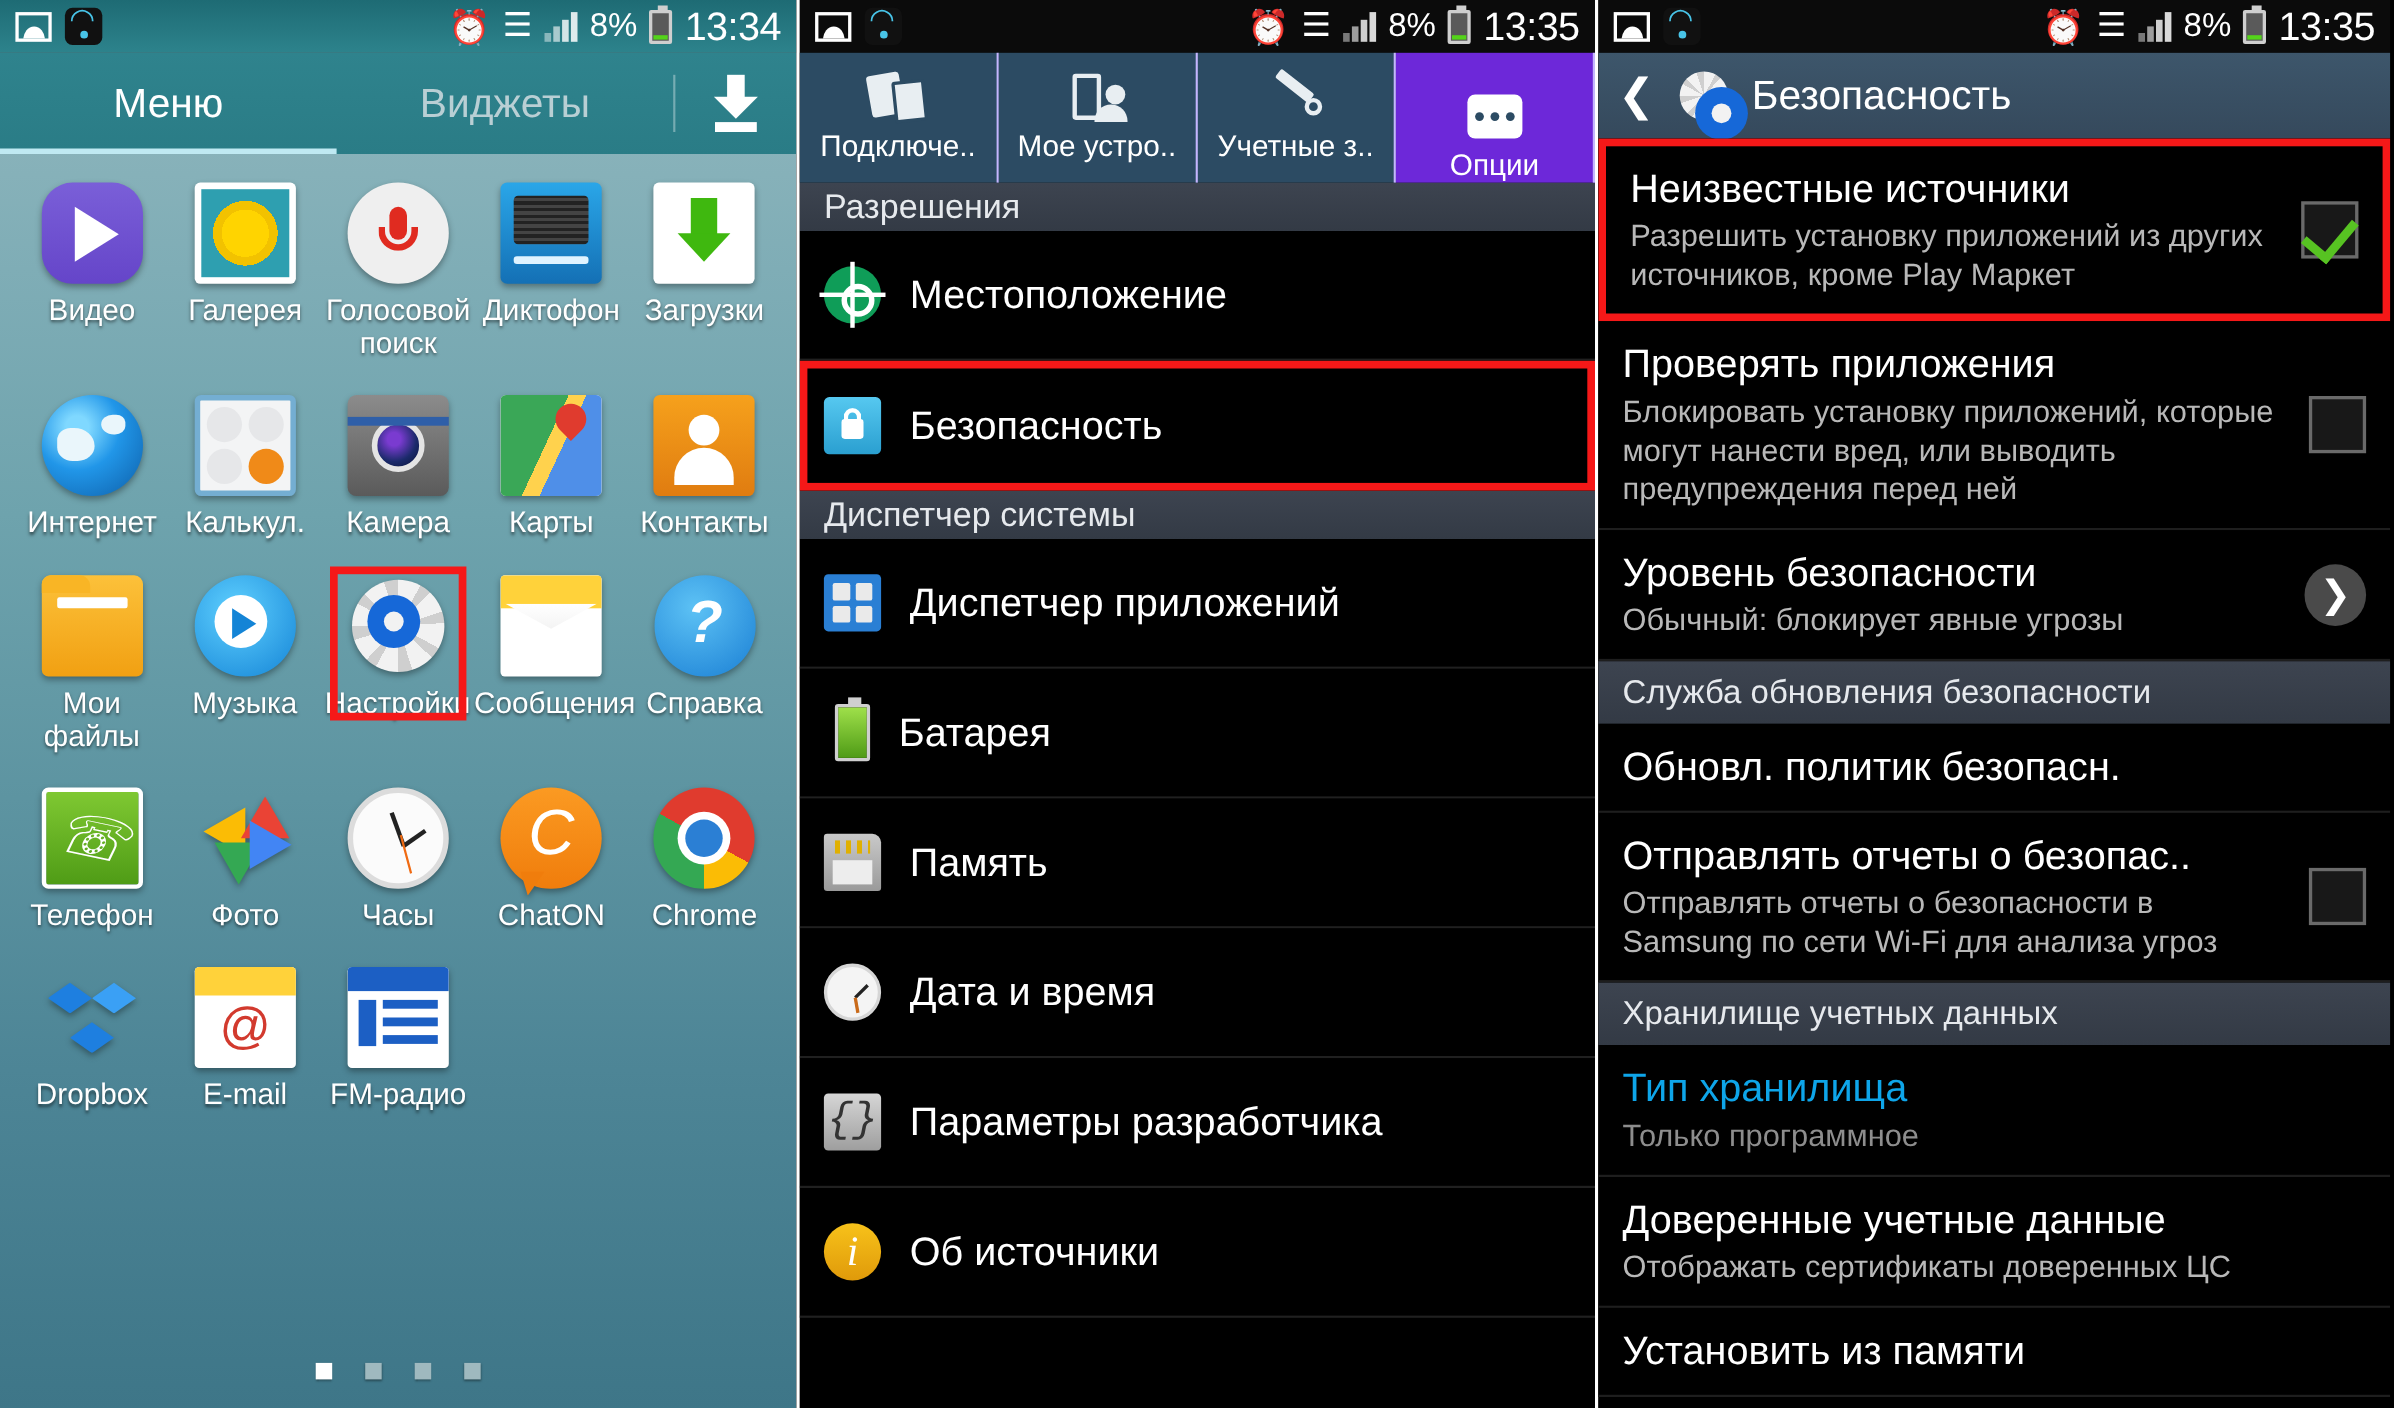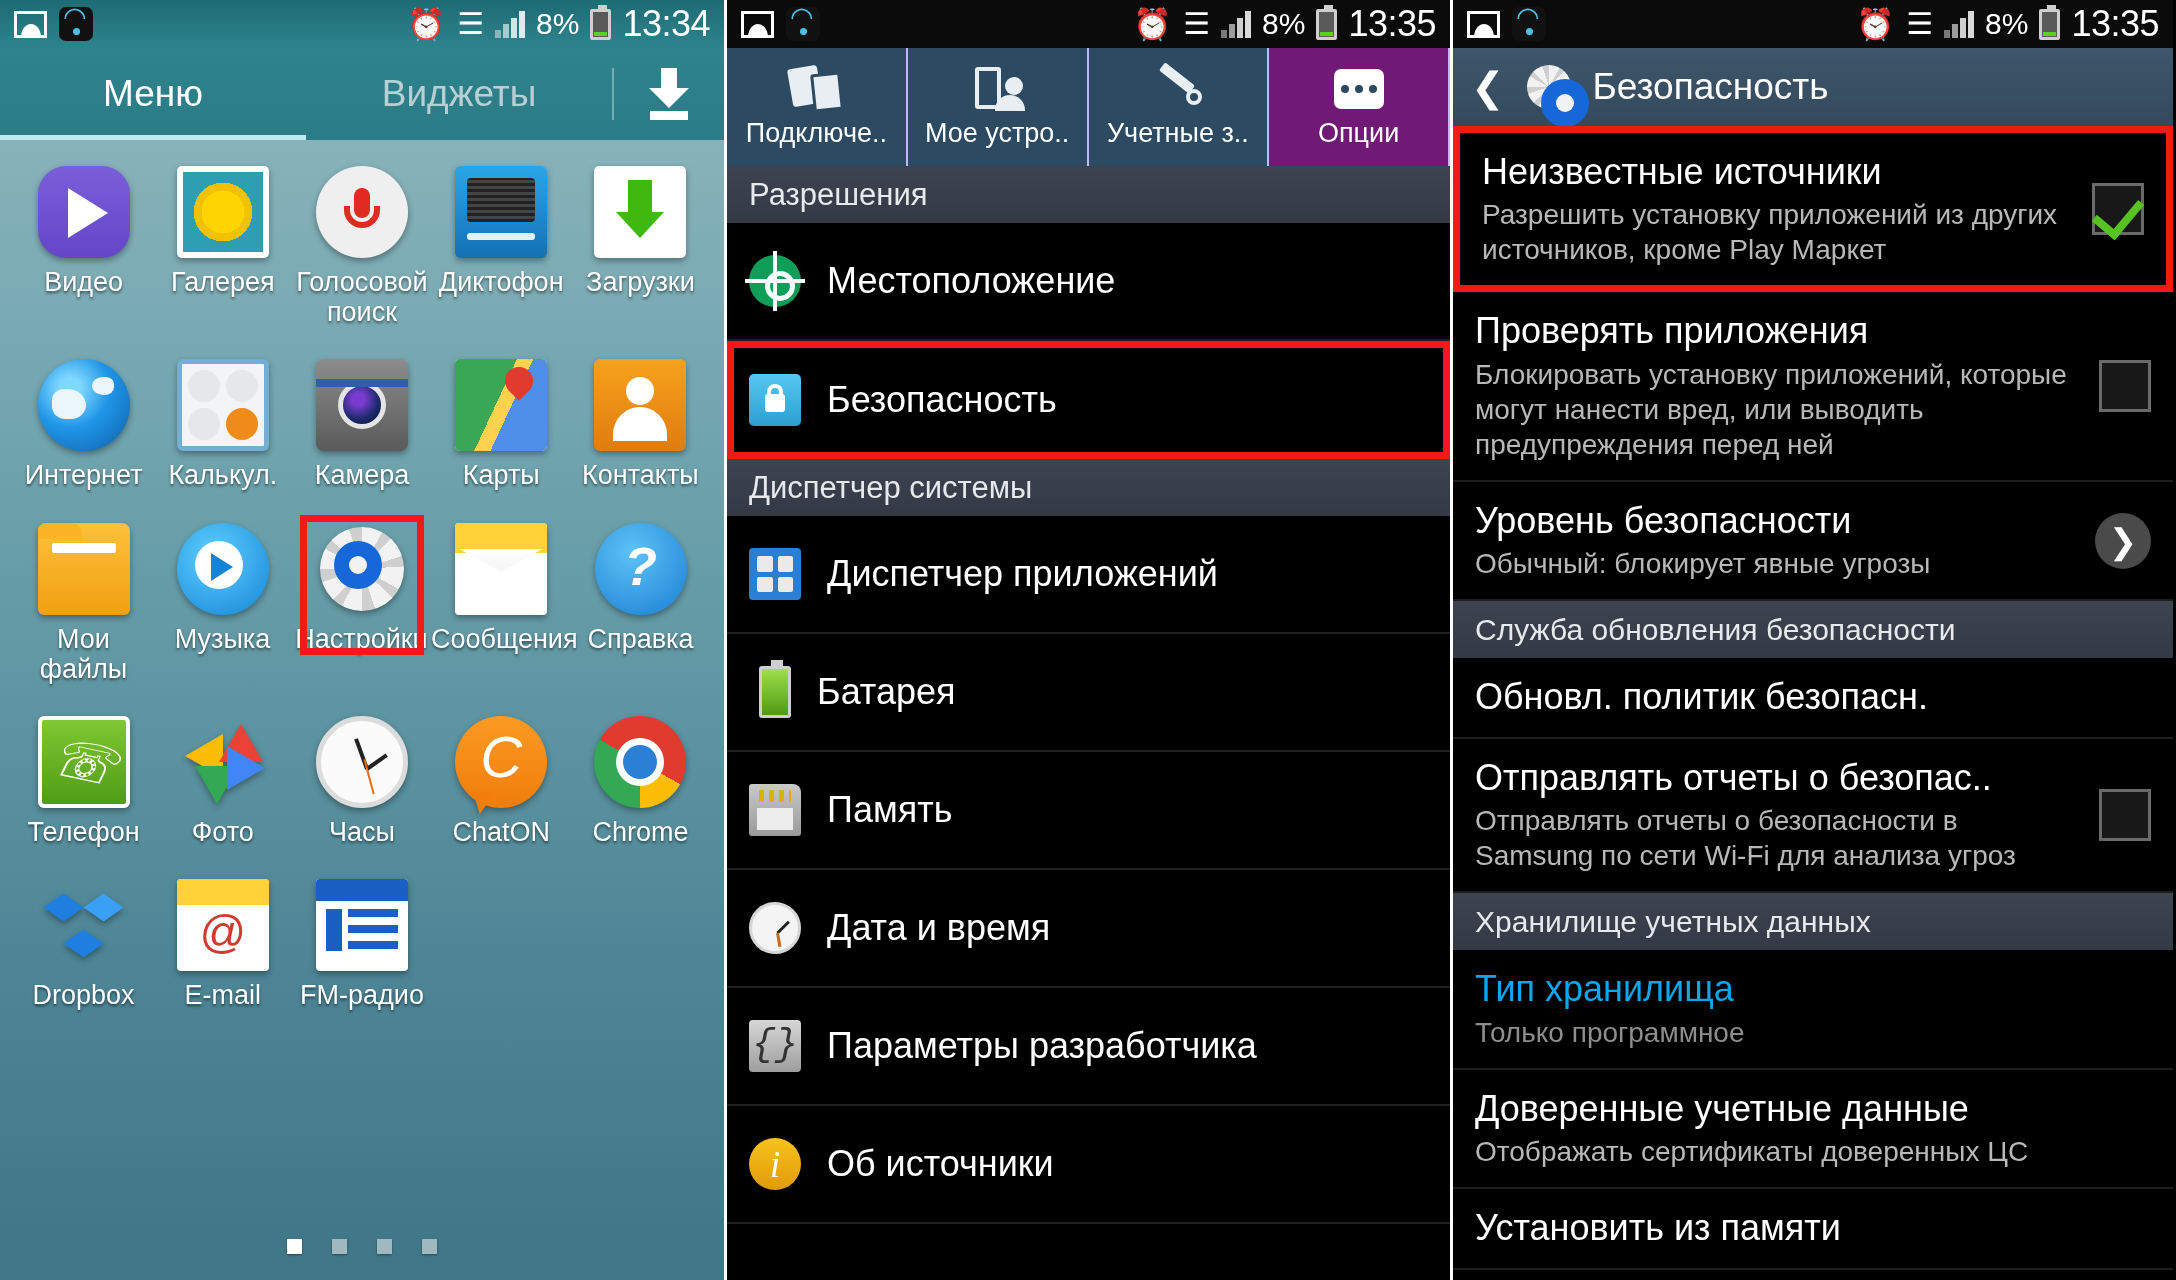--- a/index.html
+++ b/index.html
@@ -195,21 +195,21 @@
   .dots { position:absolute; left:0; right:0; bottom:26px; display:flex;
     justify-content:center; gap:30px; }
   .dots span { width:15px; height:15px; background:#9fb9bf; box-shadow:0 1px 2px rgba(0,0,0,.4); }
   .dots span.on { background:#fff; }
 
   
   .p2-body { position:absolute; inset:48px 0 0 0; background:#000; }
   .tabbar { height:118px; display:flex; background:#1a1a1a; }
   .stab { flex:1; display:flex; flex-direction:column; align-items:center; justify-content:center;
     background:#2c4b63; border-right:2px solid #c4b5fd; gap:6px; position:relative; }
-  .stab.active { background:#701a75; }
+  .stab.active { background:#6d28d9;justify-content:flex-end; }
   .stab .ti { height:46px; display:flex; align-items:center; justify-content:center; }
   .stab .tl { font-size:27px; color:#fff; white-space:nowrap; }
   .t-conn { position:relative; width:52px; height:44px; }
   .t-conn .c1 { position:absolute; left:0; top:0; width:30px; height:38px; background:#e8eef2;
     transform:rotate(-10deg); border-radius:3px; }
   .t-conn .c2 { position:absolute; right:0; bottom:0; width:30px; height:38px; background:#e8eef2;
     transform:rotate(-6deg); border-radius:3px; border:3px solid #2c4b63; }
   .t-dev { position:relative; width:52px; height:44px; }
   .t-dev .d1 { position:absolute; left:4px; top:0; width:26px; height:42px; border:4px solid #e8eef2;
     border-radius:3px; }
@@ -218,21 +218,21 @@
     border-radius:15px 15px 0 0; background:#e8eef2; }
   .t-acc { position:relative; width:52px; height:44px; }
   .t-acc .k1 { position:absolute; left:6px; top:6px; width:38px; height:10px; background:#e8eef2;
     transform:rotate(38deg); border-radius:2px; }
   .t-acc .k2 { position:absolute; right:2px; bottom:6px; width:16px; height:16px;
     border:4px solid #e8eef2; border-radius:50%; }
   .t-opt { width:50px; height:40px; background:#fff; border-radius:7px; display:flex;
     align-items:center; justify-content:center; gap:6px; }
   .t-opt b { width:8px; height:8px; border-radius:50%; background:#2c4b63; }
 
-  .sect { height:57px; display:flex; align-items:center; padding:0 22px;
+  .sect { height:44px; display:flex; align-items:center; padding:0 22px;
     background:linear-gradient(#3d4450,#333a45); font-size:31px; color:#e6e9ed; }
   .srow { height:118px; display:flex; align-items:center; padding:0 22px; gap:26px;
     background:#000; border-bottom:2px solid #202020; position:relative; }
   .srow .si { width:52px; height:52px; position:relative; flex:none; }
   .srow .sl { font-size:36px; color:#fff; }
   .srow.hl { border:7px solid #f51818; padding:0 15px; }
 
   .i-loc { border-radius:50%; background:#0f9d58; }
   .i-loc:after { content:""; position:absolute; left:16px; top:16px; width:20px; height:20px;
     border-radius:50%; border:5px solid #fff; }

